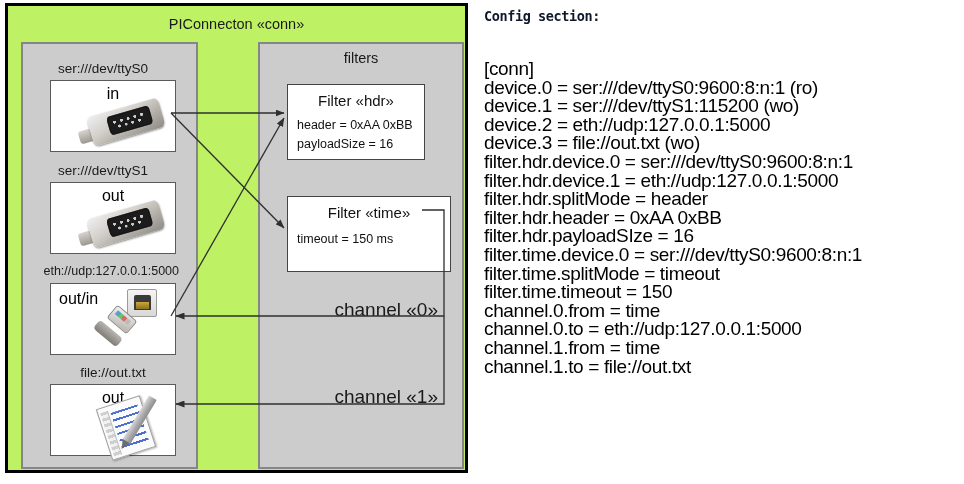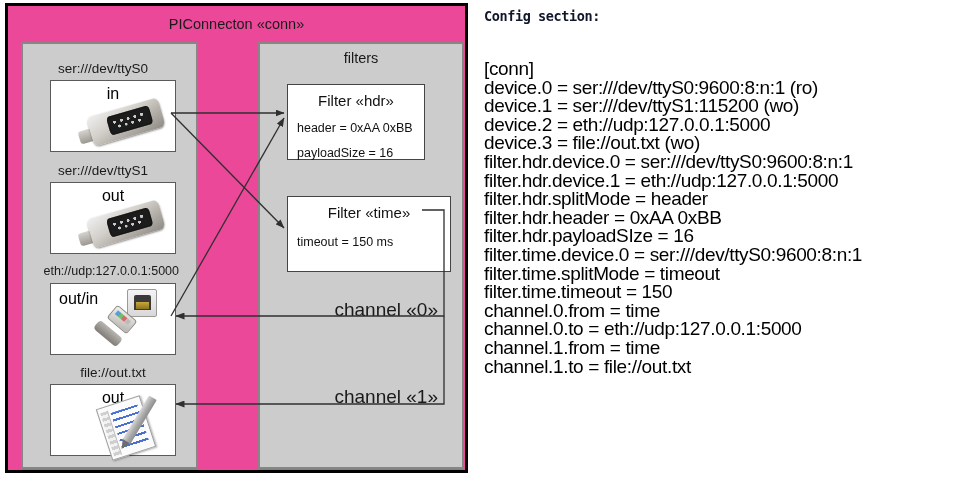--- a/index.html
+++ b/index.html
@@ -15,21 +15,21 @@
     position: relative;
   }
 
   
   #diagram {
     position: absolute;
     left: 5px;
     top: 3px;
     width: 463px;
     height: 470px;
-    background: #ec4899;
+    background: #bef264;
     border: 3px solid #000000;
     box-sizing: border-box;
   }
   #diagram-title {
     position: absolute;
     left: 0;
     top: 10px;
     width: 100%;
     text-align: center;
     font-size: 14.5px;
@@ -235,21 +235,21 @@
     width: 100%;
     text-align: center;
     font-size: 15px;
     color: #111111;
   }
   .filterbox .fb-body {
     position: absolute;
     left: 9px;
     font-size: 12.5px;
     color: #111111;
-    line-height: 25px;
+    line-height: 19px;
     white-space: pre;
   }
 
   .channel-label {
     position: absolute;
     font-size: 19px;
     color: #1a1a1a;
     text-align: right;
     white-space: nowrap;
   }

